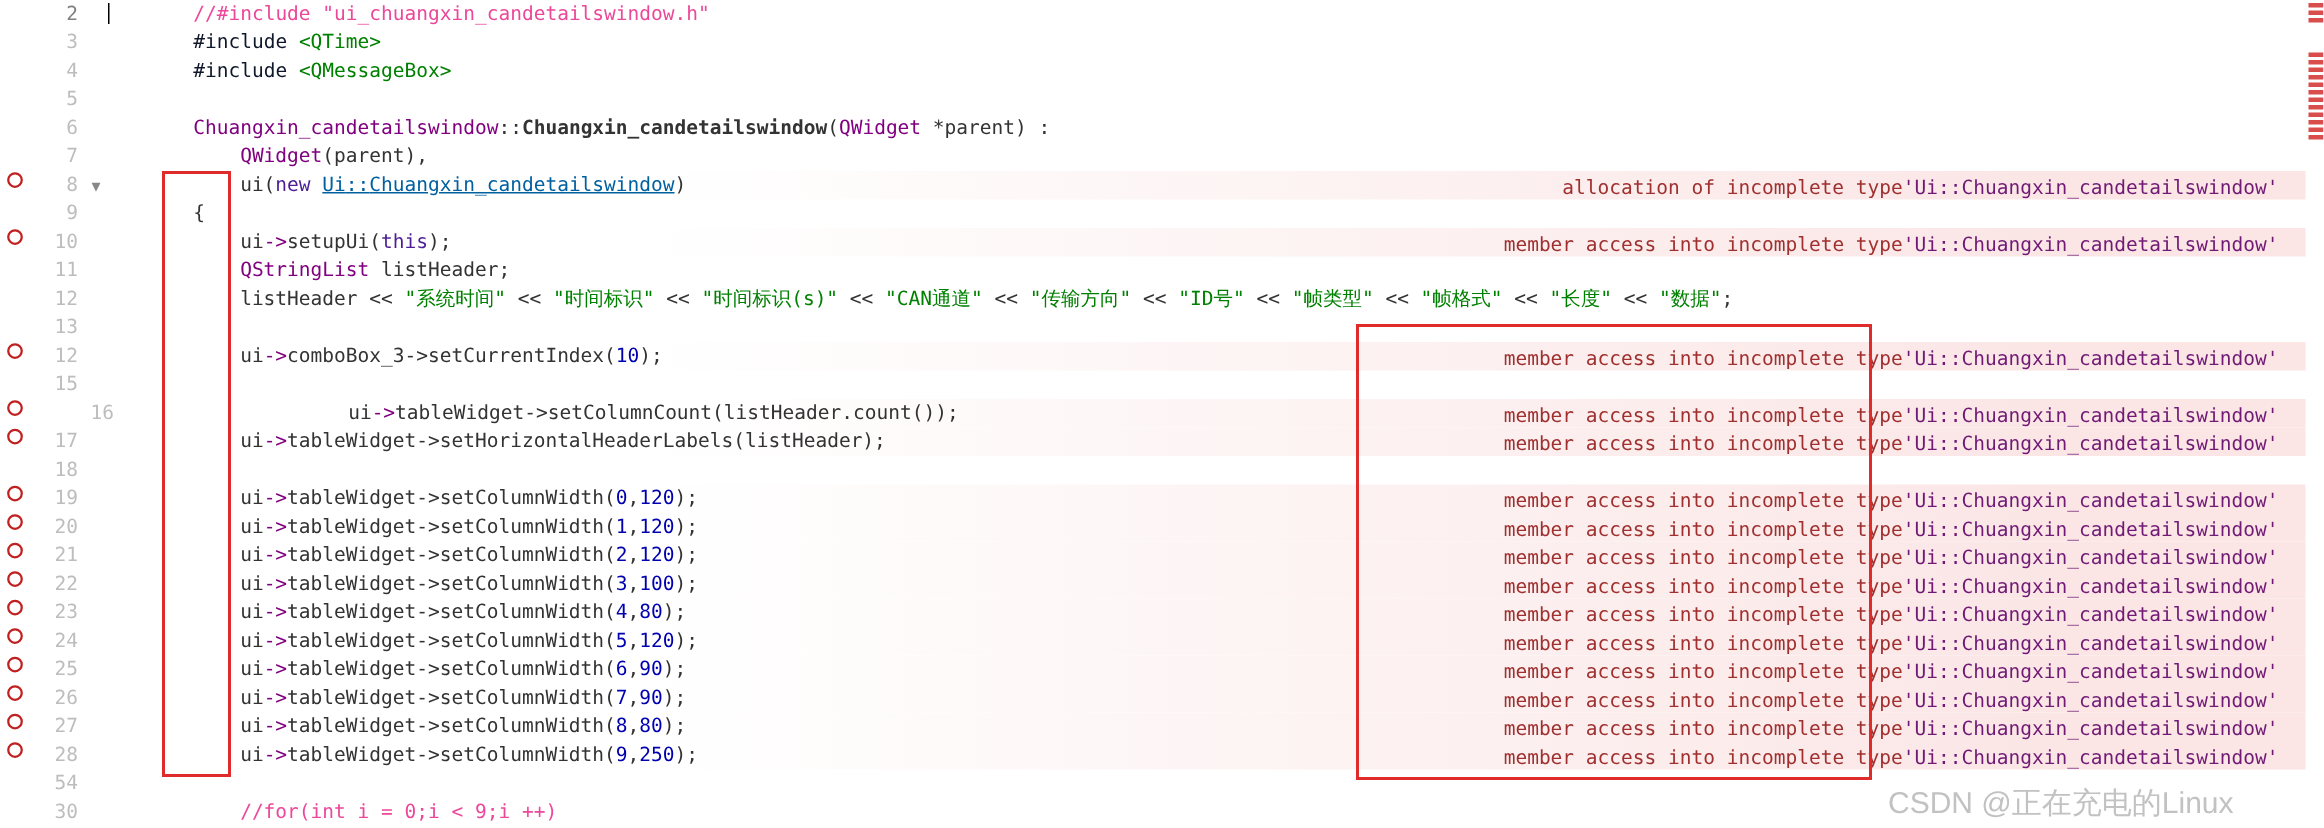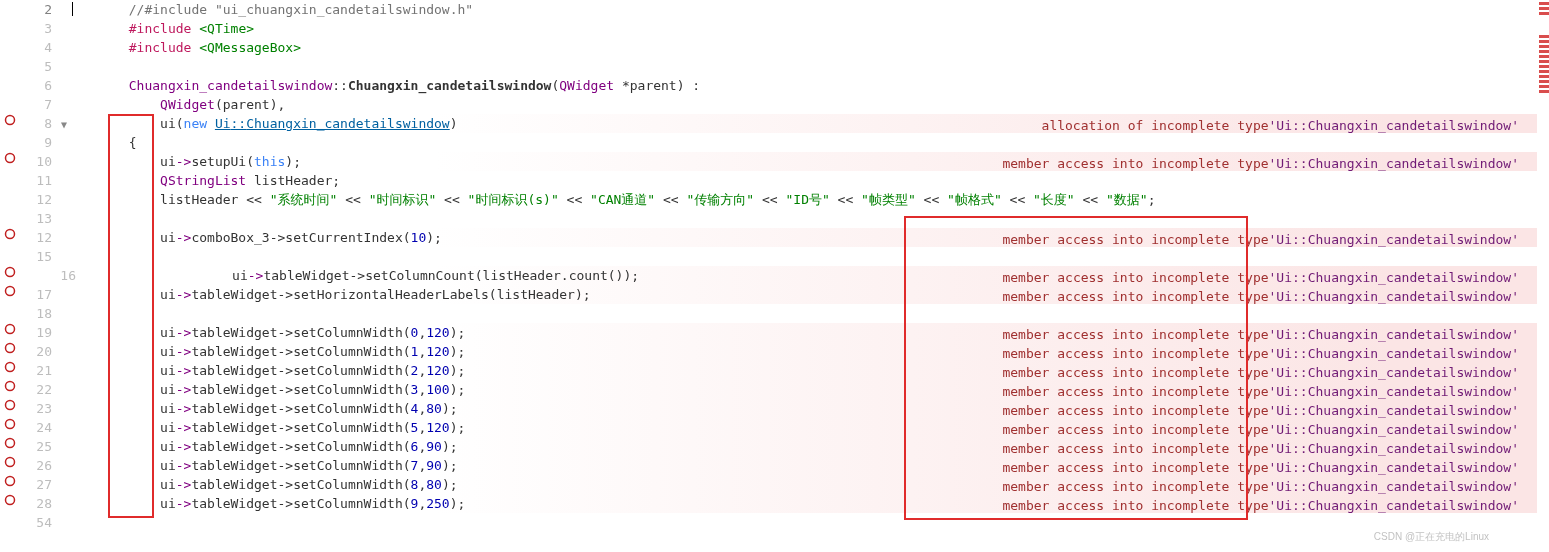--- a/index.html
+++ b/index.html
@@ -8,38 +8,38 @@
   .line{display:flex;align-items:flex-start;height:19px;white-space:pre}
   .marker{width:20px;display:flex;align-items:center;justify-content:center}
   .marker svg{width:12px;height:12px}
   .lno{width:32px;text-align:right;color:#bdbdbd;padding-right:4px}
   .lno.active{color:#808080}
   .fold{width:16px;text-align:center;color:#9e9e9e}
   .code{flex:1;padding-left:2px;position:relative}
   .cursor{position:absolute;left:0;top:2px;width:1px;height:14px;background:#000}
   .errbg{position:absolute;left:68px;right:0;top:0;bottom:0;background:linear-gradient(90deg,#fff 0%, #fff 25%, #fbe5e5 90%);z-index:-1}
 
-  .tk-comment{color:#737373}
-  .tk-pp{color:#be185d}
+  .tk-comment{color:#ec4899}
+  .tk-pp{color:#0f172a}
   .tk-str{color:#008000}
   .tk-type{color:#800080}
-  .tk-kw{color:#3b82f6}
+  .tk-kw{color:#4c1d95}
   .tk-num{color:#0000b0}
   .tk-func{font-weight:bold;color:#333}
   .tk-ulink{color:#0060a0;text-decoration:underline}
 
   .annot{position:absolute;right:18px;top:2px;color:#a03030;font-style:normal;display:flex;align-items:flex-end;white-space:nowrap}
   .annot .aicon{margin-right:4px;display:inline-flex}
   .annot .atype{color:#701a75}
 
   .redbox{position:absolute;border:2px solid #e02b2b;pointer-events:none}
   .box1{left:108px;top:114px;width:42px;height:400px}
   .box2{left:904px;top:216px;width:340px;height:300px}
 
-  .watermark{position:absolute;right:60px;bottom:6px;color:#c2c2c2;font-size:10px;font-family:Arial,sans-serif}
+  .watermark{position:absolute;right:60px;bottom:6px;color:#c2c2c2;font-size:20px;font-family:Arial,sans-serif}
 
   .minimap{position:absolute;right:0;top:0;width:10px}
   .mm{width:10px;height:3px;background:#d94d4d;margin-bottom:1px}
 </style>
 </head>
 <body>
 
 <div class="editor" id="editor">
     <div class="line" style="position: relative;"><div class="marker"></div><div class="lno active">2</div><div class="fold"></div><div class="code"><div class="cursor"></div><span>       </span><span class="tk-comment">//#include "ui_chuangxin_candetailswindow.h"</span></div></div>
     <div class="line" style="position: relative;"><div class="marker"></div><div class="lno">3</div><div class="fold"></div><div class="code"><span>       </span><span class="tk-pp">#include</span><span> </span><span class="tk-str">&lt;QTime&gt;</span></div></div>
@@ -212,20 +212,21 @@
         </svg></div><div class="lno">28</div><div class="fold"></div><div class="code"><span>           ui</span><span class="tk-type">-&gt;</span><span>tableWidget-&gt;setColumnWidth(</span><span class="tk-num">9</span><span>,</span><span class="tk-num">250</span><span>);</span></div><div class="annot">
         <span class="aicon">
           <svg viewBox="0 0 16 16">
             <circle cx="8" cy="8" r="6" fill="none" stroke="#c02020" stroke-width="2"></circle>
           </svg>
         </span>
         <span>member access into incomplete type </span>
         <span class="atype">'Ui::Chuangxin_candetailswindow'</span>
       </div></div>
     <div class="line" style="position: relative;"><div class="marker"></div><div class="lno">54</div><div class="fold"></div><div class="code"><span></span></div></div>
+    <div class="line" style="position: relative;"><div class="marker"></div><div class="lno">30</div><div class="fold"></div><div class="code"><span>           </span><span class="tk-comment">//for(int i = 0;i &lt; 9;i ++)</span></div></div>
   </div>
 
 <div class="redbox box1"></div>
 <div class="redbox box2"></div>
 
 <div class="minimap" id="minimap">
     <div class="mm" style="margin-top: 2px;"></div>
     <div class="mm" style="margin-top: 2px;"></div>
     <div class="mm" style="margin-top: 2px;"></div>
     <div class="mm" style="margin-top: 20px;"></div>

